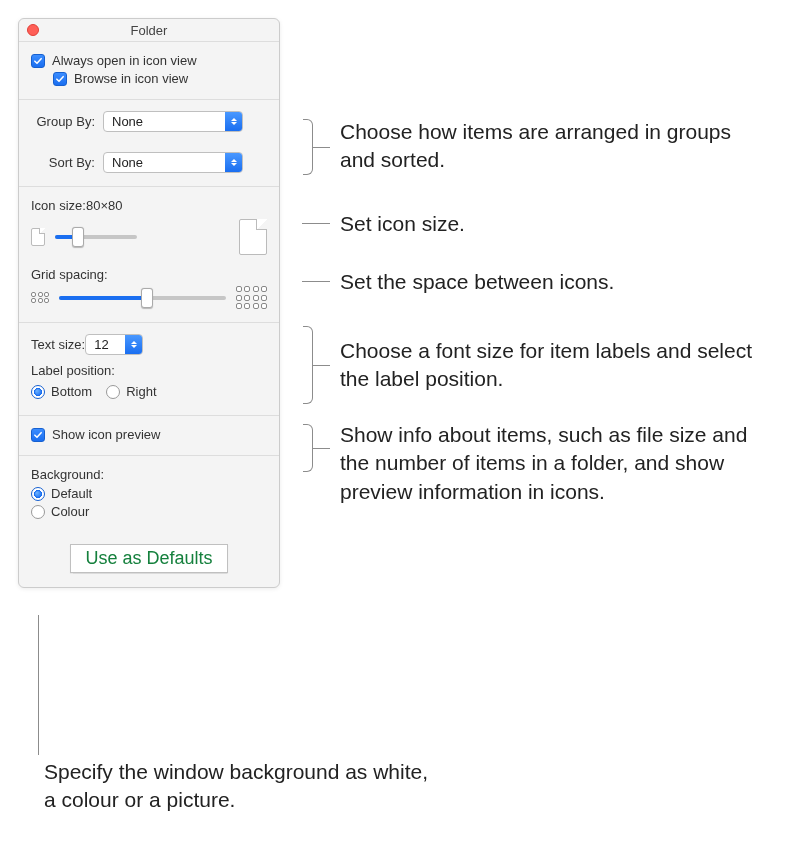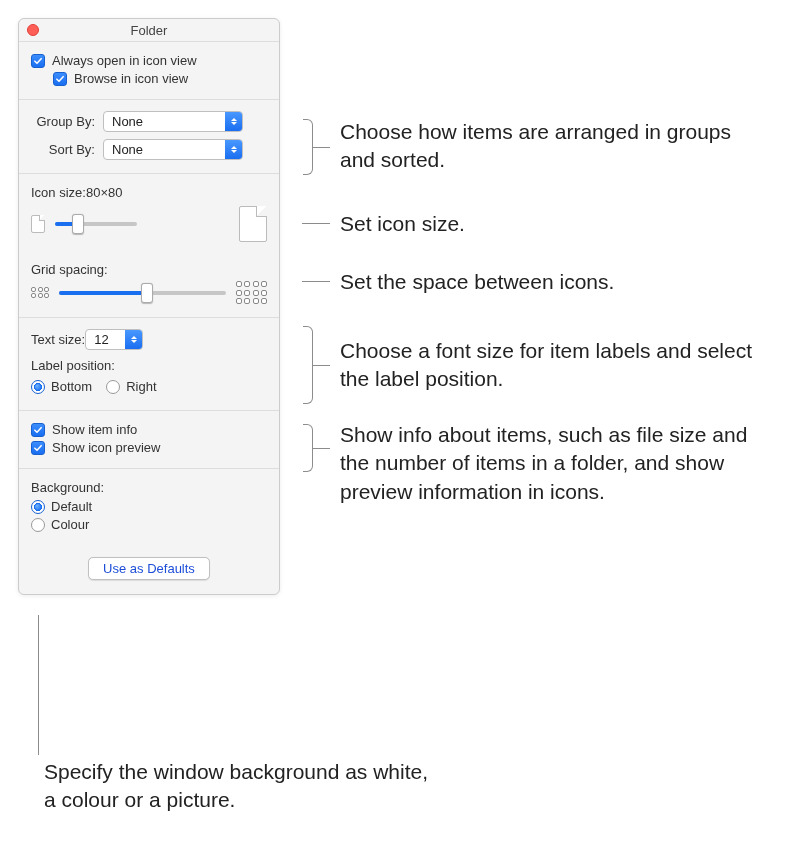--- a/index.html
+++ b/index.html
@@ -187,24 +187,24 @@
   }
   .file-glyph.small { width:14px;height:18px; }
   .file-glyph.small::before{ width:5px;height:5px;}
   
   .mac-btn {
     display: inline-flex;
     align-items: center;
     justify-content: center;
     background: #fff;
     border: 1px solid #c0c0c0;
-    border-radius: 5px;
+    border-radius: 0;
     padding: 3px 14px;
-    font-size: 13px;
-    color: #1d4ed8;
+    font-size: 18px;
+    color: #15803d;
     box-shadow: 0 0.5px 1px rgba(0,0,0,0.1);
   }
   .footer {
     padding: 18px 0 14px 0;
     text-align: center;
   }
   
   .callout {
     position: absolute;
     font-size: 21px;
@@ -260,21 +260,21 @@
   </div>
 
   <div class="section">
     <div class="row">
       <span class="label lbl-col">Group By:</span>
       <div class="popup">
         <span>None</span>
         <span class="popup-arrows"></span>
       </div>
     </div>
-    <div class="row" style="margin-top:7px">
+    <div class="row" style="margin-top:20px">
       <span class="label lbl-col">Sort By:</span>
       <div class="popup">
         <span>None</span>
         <span class="popup-arrows"></span>
       </div>
     </div>
   </div>
 
   <div class="section">
     <div class="row" style="">
@@ -283,21 +283,21 @@
     </div>
     <div class="row" style="gap:10px;margin-top:6px">
       <span class="file-glyph small"></span>
       <div class="slider-track" style="max-width:160px">
         <div class="slider-fill" style="width:28%"></div>
         <div class="slider-thumb" style="left:28%"></div>
       </div>
       <span style="flex:1"></span>
       <span class="file-glyph"></span>
     </div>
-    <div class="row" style="margin-top:20px">
+    <div class="row" style="margin-top:12px">
       <span class="label">Grid spacing:</span>
     </div>
     <div class="row" style="gap:10px;margin-top:4px">
       <span class="grid-glyph" style="grid-template-columns:repeat(3,5px);grid-template-rows:repeat(2,5px)">
         <span></span>
           <span></span>
           <span></span>
           <span></span>
           <span></span>
           <span></span>
@@ -346,28 +346,20 @@
     </div>
   </div>
 
   <div class="section">
     <div class="row">
       <span class="mac-check">
         <svg viewBox="0 0 12 12">
             <polyline points="2.2,6.2 4.8,8.8 9.8,3.2" fill="none" stroke="#fff" stroke-width="1.8" stroke-linecap="round" stroke-linejoin="round"></polyline>
           </svg>
       </span>
-      <span class="label">Show item info</span>
-    </div>
-    <div class="row">
-      <span class="mac-check">
-        <svg viewBox="0 0 12 12">
-            <polyline points="2.2,6.2 4.8,8.8 9.8,3.2" fill="none" stroke="#fff" stroke-width="1.8" stroke-linecap="round" stroke-linejoin="round"></polyline>
-          </svg>
-      </span>
       <span class="label">Show icon preview</span>
     </div>
   </div>
 
   <div class="section" style="border-bottom:none;padding-bottom:4px">
     <div class="row">
       <span class="label">Background:</span>
     </div>
     <label class="row" style="margin-top:4px">
       <span class="mac-radio checked"></span>

